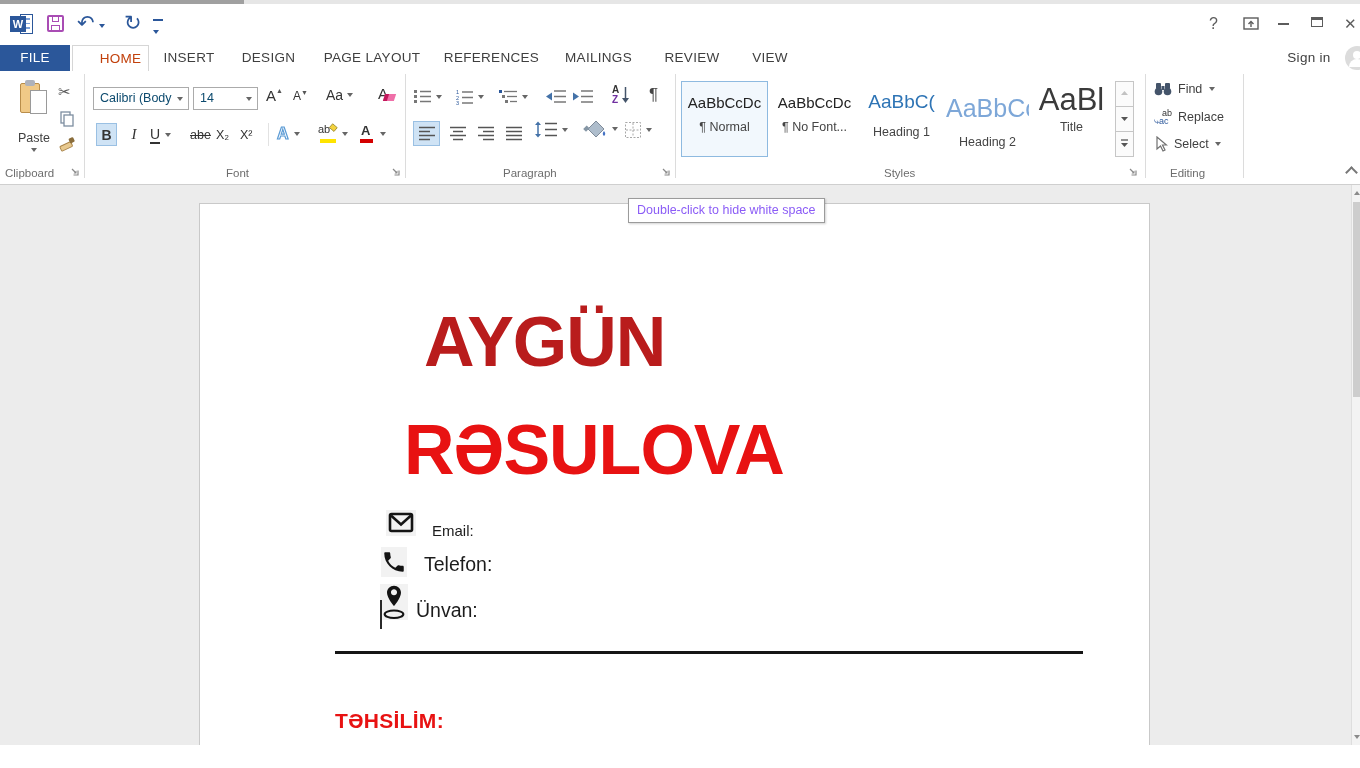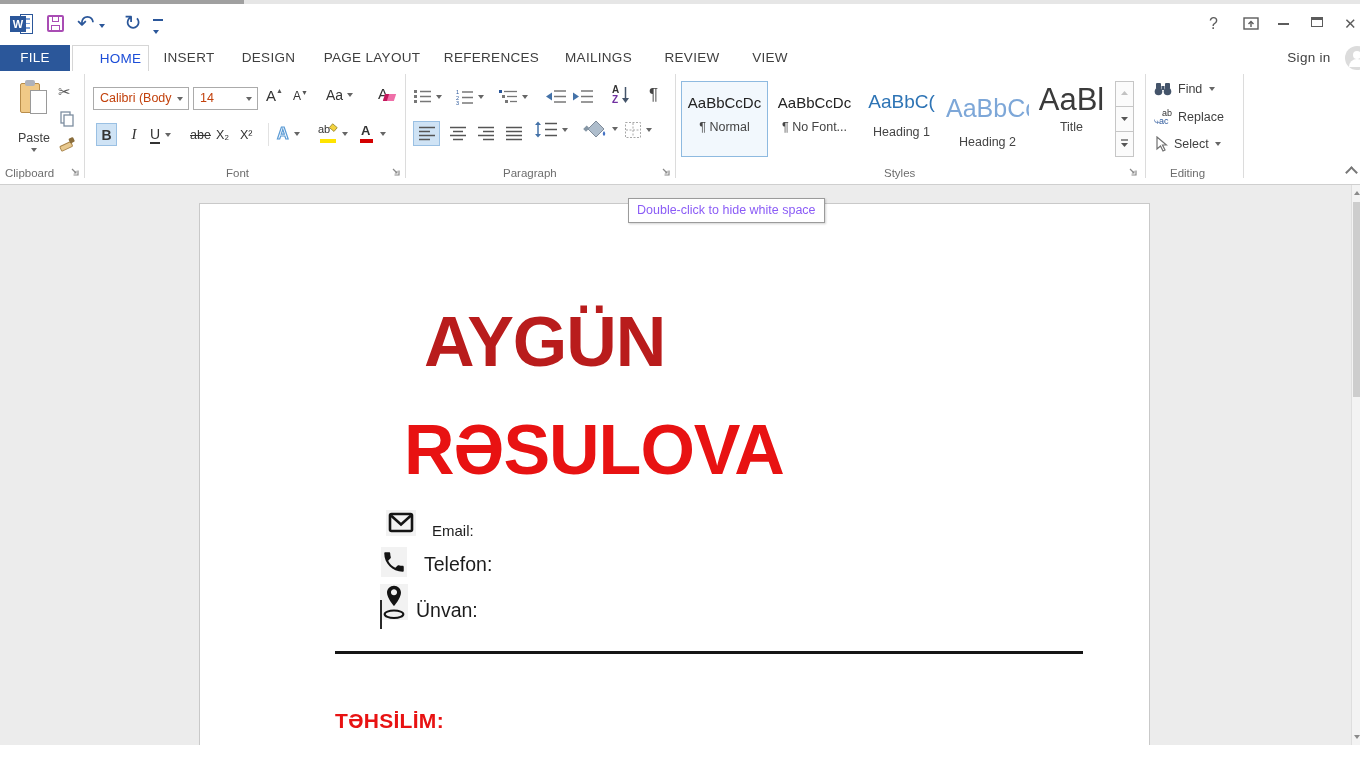--- a/index.html
+++ b/index.html
@@ -30,29 +30,29 @@
 
   .tri { display:inline-block; width:0; height:0; border-left:3.5px solid transparent; border-right:3.5px solid transparent; border-top:4px solid #666; vertical-align:middle; }
   .qatmore { width:10px; }
   .qatmore .bar { height:1.5px; background:#2b579a; margin-bottom:2px; }
   .qatmore .tri { border-top-color:#2b579a; }
 
   
   #tabrow { left:0; top:45px; width:1360px; height:26px; background:#fff; }
   .tab { position:absolute; top:0; height:26px; text-align:center; font-size:13.5px; line-height:26px; color:#3f3f3f; letter-spacing:.3px; cursor:default; }
   .tab.file { background:#2b579a; color:#fff; }
-  .tab.active { background:#fff; color:#1d4ed8; border:1px solid #d6d6d6; border-bottom:none;padding-left:20px; }
+  .tab.active { background:#fff; color:#c2410c; border:1px solid #d6d6d6; border-bottom:none;padding-left:20px; }
 
   
   #ribbon { left:0; top:71px; width:1360px; height:114px; background:#fff; border-bottom:1px solid #cfcfcf; font-size:12.5px; color:#3f3f3f; }
   .gsep { position:absolute; top:3px; width:1px; height:104px; background:#dcdcdc; }
   .glabel { position:absolute; top:96px; font-size:11.5px; color:#6d6d6d; }
   .rbtn { position:absolute; display:flex; align-items:center; cursor:default; }
   .sel { background:#cfe3f5; border:1px solid #9ac0e3; }
-  .combo { position:absolute; height:23px; border:1px solid #ababab; background:#fff; font-size:12.5px; color:#c2410c; line-height:21px; padding-left:6px; }
+  .combo { position:absolute; height:23px; border:1px solid #ababab; background:#fff; font-size:12.5px; color:#0c4a6e; line-height:21px; padding-left:6px; }
   .combo .tri { position:absolute; right:5px; top:9px; }
 
   
   .clipicon { width:28px; height:34px; position:relative; }
   .clipicon .board { position:absolute; left:0; top:2px; width:20px; height:30px; background:#f0c987; border:1px solid #b98d4a; border-radius:2px; }
   .clipicon .clip { position:absolute; left:5px; top:-1px; width:10px; height:6px; background:#aeb2bb; border-radius:2px; }
   .clipicon .paper { position:absolute; left:10px; top:9px; width:17px; height:24px; background:#fff; border:1px solid #9a9a9a; }
 
   
   .iletter { font-size:14px; color:#333; }

